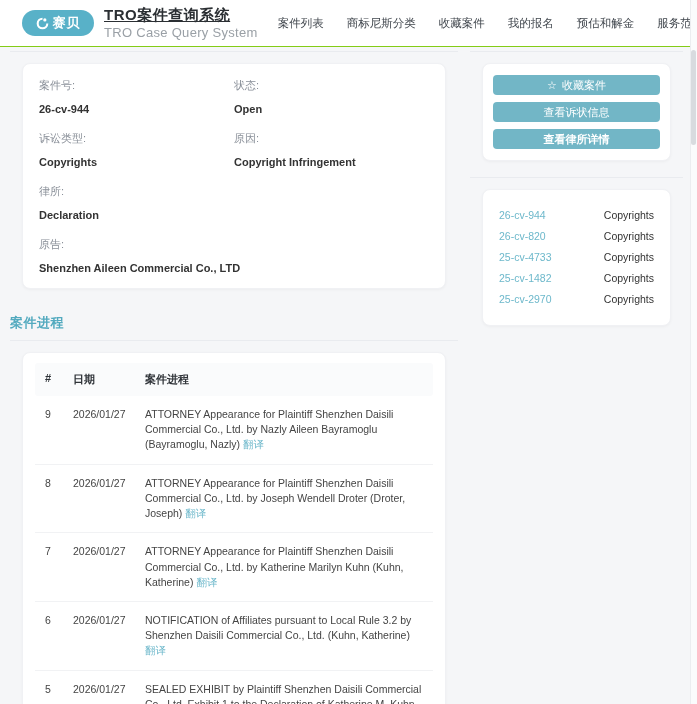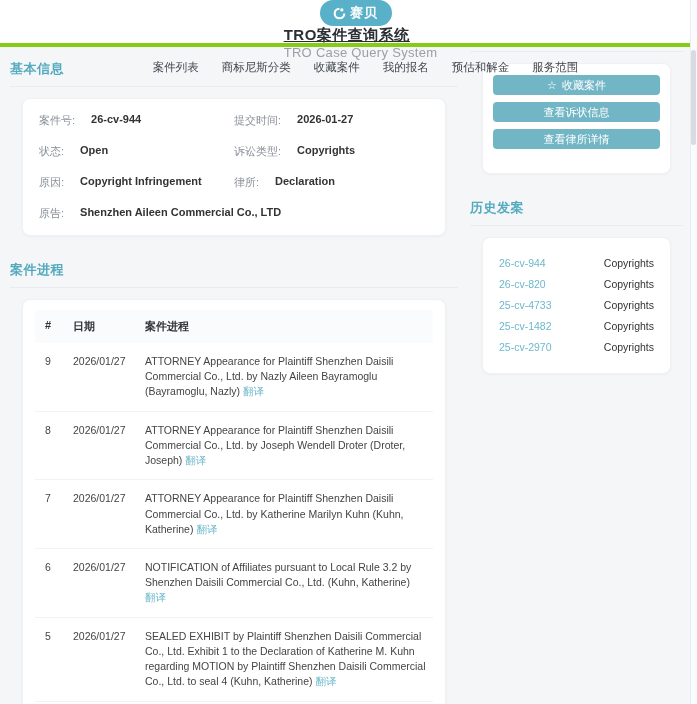--- a/index.html
+++ b/index.html
@@ -4,21 +4,21 @@
 <style>
   * { margin:0; padding:0; box-sizing:border-box; }
   html,body { width:697px; height:704px; overflow:hidden; }
   body {
     font-family:"Liberation Sans", "DejaVu Sans", sans-serif;
     background:#f5f6f8; color:#333; position:relative;
   }
   
   .header {
     height:47px; background:#fff; display:flex; align-items:center;
-    padding:0 8px 0 22px; border-bottom:4px solid #84cc16; position:relative; z-index:2;flex-direction:column;
+    padding:0 8px 0 22px; border-bottom:1px solid #84cc16; position:relative; z-index:2;
   }
   .logo-pill {
     width:72px; height:26px; background:#58b1c8; border-radius:13px;
     display:flex; align-items:center; justify-content:center; gap:4px; cursor:pointer; flex:none;
   }
   .logo-pill .logo-txt { color:#fff; font-size:13px; font-weight:bold; letter-spacing:1px; }
   .title-block { margin-left:10px; flex:none; }
   .title-block .t1 { font-size:15px; font-weight:bold; color:#2b2f33; letter-spacing:0.5px;text-decoration:underline; }
   .title-block .t2 { font-size:13px; color:#9aa0a6; margin-top:0; letter-spacing:0.3px;text-align:center; }
   .nav { display:flex; align-items:flex-end; gap:23px; margin-left:20px; }
@@ -28,33 +28,33 @@
   .col-left { width:448px; flex:none; }
   .col-right { flex:1; min-width:0; }
   .sec-head { font-size:13px; font-weight:bold; color:#53aabf; padding:9px 0 8px 0; letter-spacing:0.5px; }
   .sec-divider { border-top:1px solid #e9ebef; }
   .card {
     background:#fff; border:1px solid #f0f1f4; border-radius:8px;
     box-shadow:0 1px 3px rgba(0,0,0,0.04); margin:11px 12px 16px 12px;
   }
   
   .info-grid { display:grid; grid-template-columns:1fr 1fr; row-gap:16px; padding:14px 16px; }
-  .info-field { font-size:11px; display:flex; gap:16px; }
+  .info-field { font-size:11px; display:flex; gap:10px;flex-direction:column; }
   .info-field .lbl { color:#8a9099; flex:none; }
   .info-field .val { color:#333; font-weight:600; }
   .info-field.span2 { grid-column:1 / span 2; }
   
   .qa-card { padding:11px 10px; }
   .btn {
     display:flex; align-items:center; justify-content:center; gap:5px;
     width:100%; height:20px; background:#72b6c6; color:#fff; border:none;
     border-radius:4px; font-size:11px; cursor:pointer; margin-bottom:7px;
     font-family:inherit;
   }
-  .btn:last-child { margin-bottom:13px; }
+  .btn:last-child { margin-bottom:0;font-weight:bold; }
   .btn .star { font-size:11px; line-height:1; }
   
   .table { padding:10px 12px 14px 12px; }
   .trow, .thead { display:flex; align-items:flex-start; }
   .thead { background:#fafbfc; border-radius:3px; }
   .thead > div { font-size:11px; font-weight:bold; color:#2f3338; padding:9px 6px; }
   .trow > div { font-size:10.5px; color:#444; padding:11px 6px; line-height:1.45; }
   .trow { border-bottom:1px solid #f1f2f4; }
   .trow:last-child { border-bottom:none; }
   .c-num { width:32px; flex:none; padding-left:10px !important; }
@@ -103,31 +103,26 @@
 
   </div>
 
 </div>
 
 <div class="main">
 
   <div class="col-left">
 
     <div>
-      <div class="sec-head">基本信息</div>
       <div class="sec-divider"></div>
       <div class="card">
         <div class="info-grid">
           <div class="info-field">
             <span class="lbl">案件号:</span>
             <span class="val">26-cv-944</span>
-          </div>
-          <div class="info-field">
-            <span class="lbl">提交时间:</span>
-            <span class="val">2026-01-27</span>
           </div>
           <div class="info-field">
             <span class="lbl">状态:</span>
             <span class="val">Open</span>
           </div>
           <div class="info-field">
             <span class="lbl">诉讼类型:</span>
             <span class="val">Copyrights</span>
           </div>
           <div class="info-field">
@@ -199,21 +194,20 @@
         <button class="btn">
           <span class="star">☆</span>
           <span>收藏案件</span>
         </button>
         <button class="btn">查看诉状信息</button>
         <button class="btn">查看律所详情</button>
       </div>
     </div>
 
     <div>
-      <div class="sec-head">历史发案</div>
       <div class="sec-divider"></div>
       <div class="card hist-card">
         <div class="hist-row">
           <a class="case">26-cv-944</a>
           <span class="type">Copyrights</span>
         </div>
         <div class="hist-row">
           <a class="case">26-cv-820</a>
           <span class="type">Copyrights</span>
         </div>

